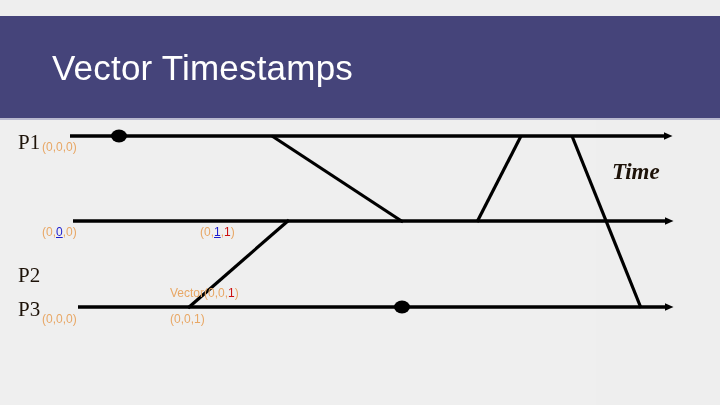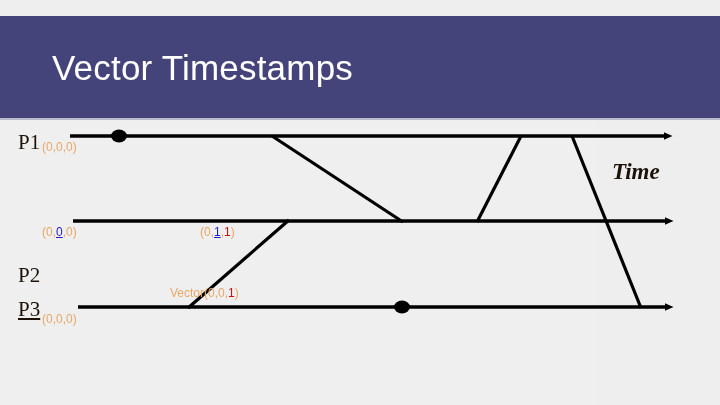--- a/index.html
+++ b/index.html
@@ -88,33 +88,34 @@
     </g>
 
     <g>
       <ellipse cx="119" cy="120" rx="8" ry="6.5" fill="#000000"></ellipse>
       <ellipse cx="402" cy="291" rx="8" ry="6.5" fill="#000000"></ellipse>
     </g>
   </svg>
 
   <div class="plabel" style="left:18px;top:114px;text-align:center;">P1</div>
   <div class="plabel" style="left:18px;top:199px;margin-top:48px;">P2</div>
-  <div class="plabel" style="left:18px;top:281px;text-decoration:underline;">P3</div>
+  <div class="plabel" style="left:18px;top:281px;">P3</div>
 
   <div class="vts" style="left:42px;top:124px;">(0,0,0)</div>
 
   <div class="vts" style="left:42px;top:209px;">
     <span class="orange">(0,</span><span class="blue">0</span><span class="orange">,0)</span>
   </div>
 
   <div class="vts" style="left:200px;top:209px;">
     <span class="orange">(0,</span><span class="blue">1</span><span class="orange">,</span><span class="red">1</span><span class="orange">)</span>
   </div>
 
   <div class="vts" style="left:170px;top:270px;">
     <span class="orange">Vector(0,0,</span><span class="red">1</span><span class="orange">)</span>
   </div>
 
   <div class="vts" style="left:42px;top:296px;">(0,0,0)</div>
+  <div class="vts" style="left:170px;top:296px;">(0,0,1)</div>
 
   <div id="timelabel">Time</div>
 
 </div>
 
 </body></html>

